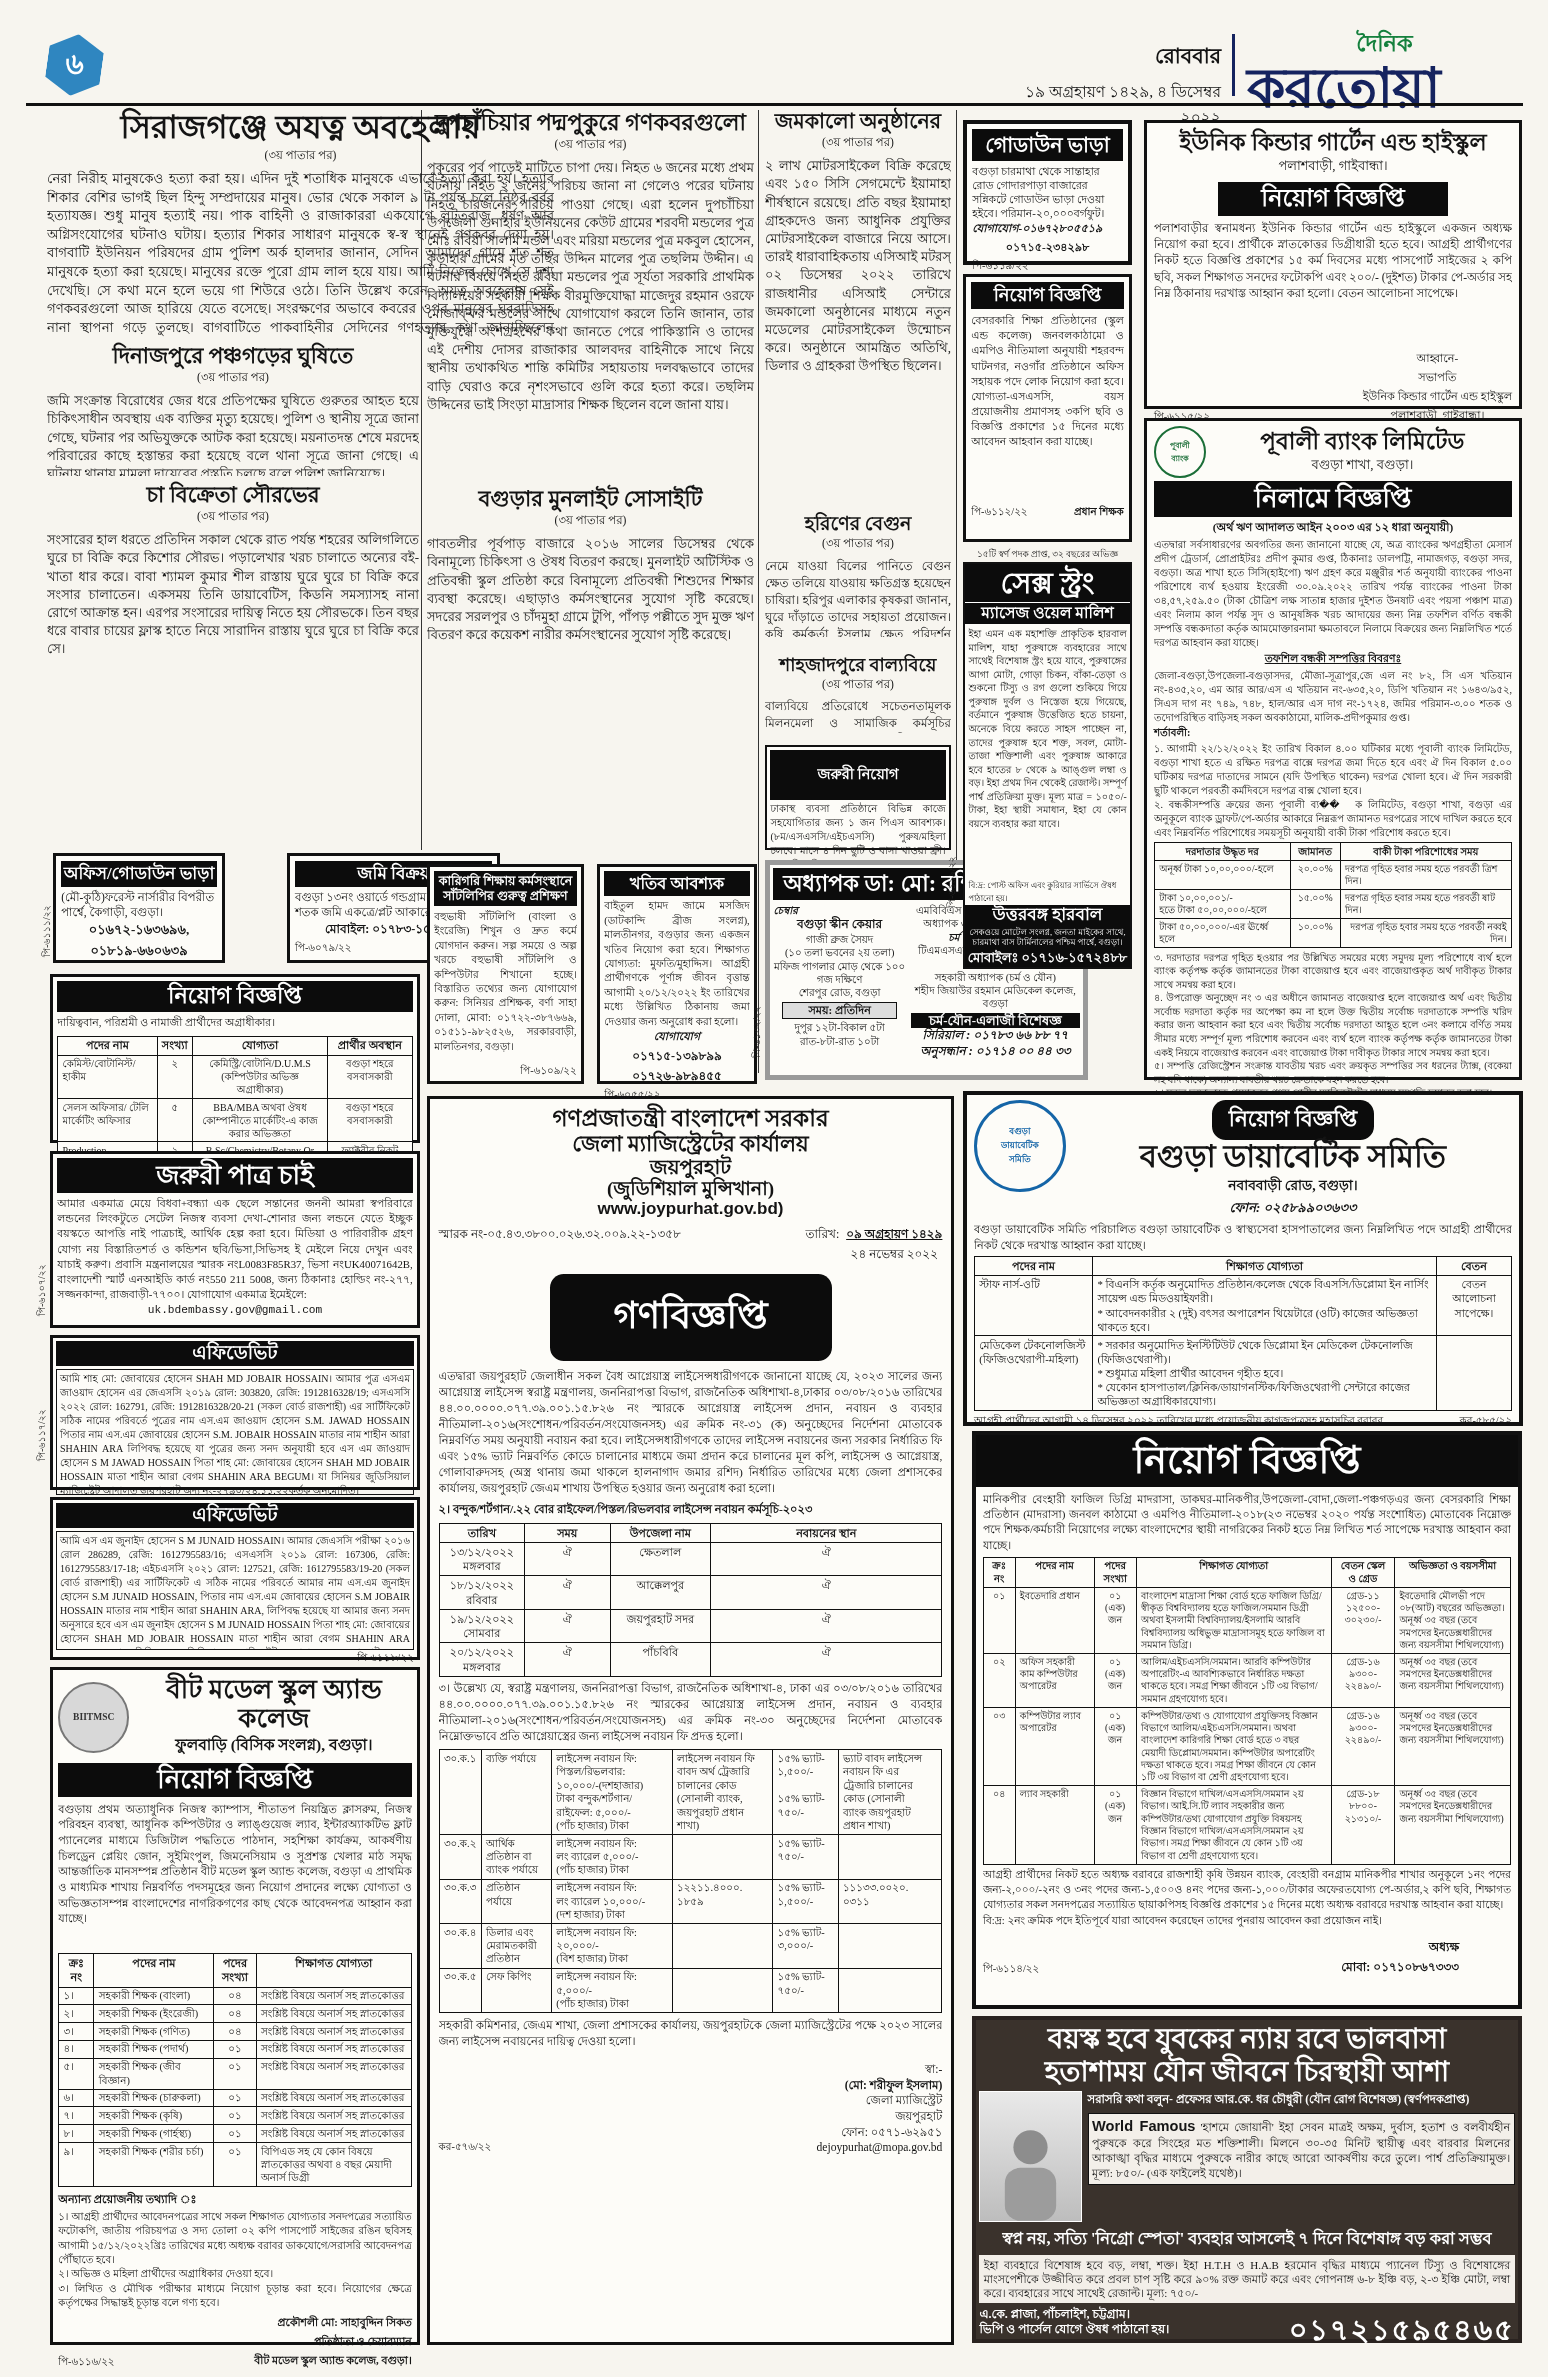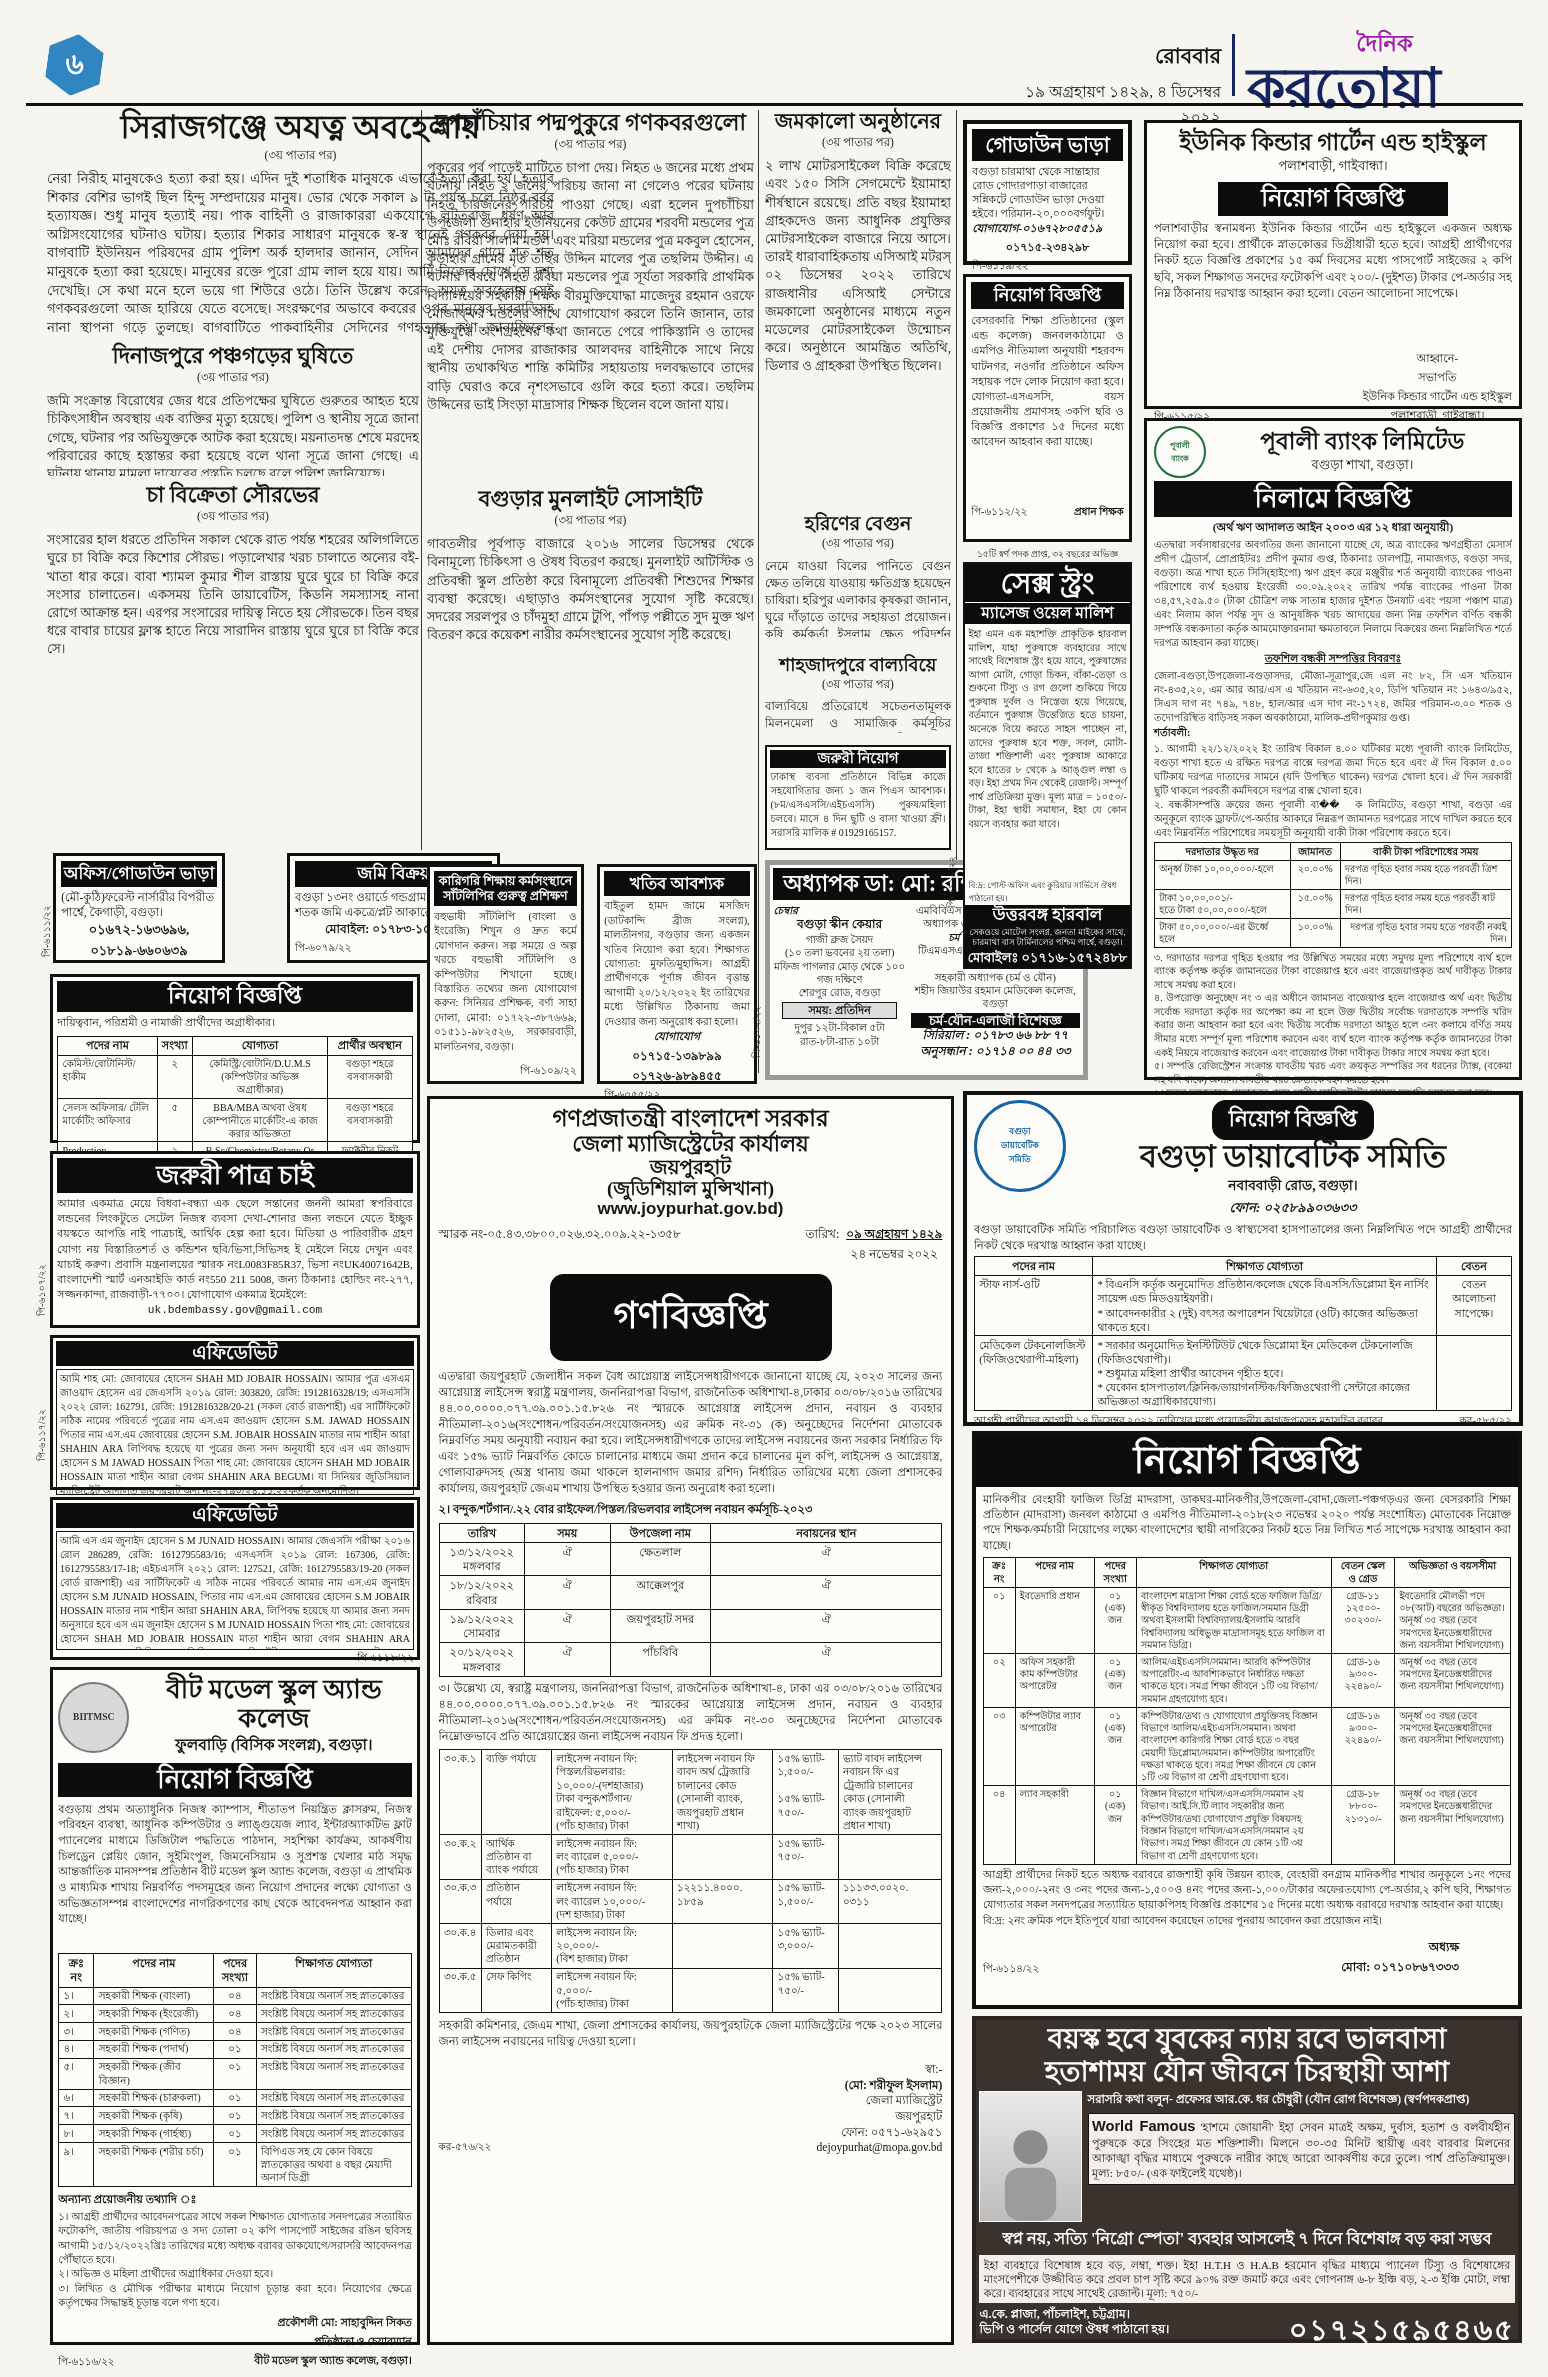--- a/index.html
+++ b/index.html
@@ -14,21 +14,21 @@
   .rbanner{background:#0c0c0c;color:#fff;font-weight:bold;text-align:center;border-radius:13.8px;}
   .vtag{position:absolute;writing-mode:vertical-rl;transform:rotate(180deg);font-size:9.5px;color:#222;}
   table{width:100%;border-collapse:collapse;background:#fdfcf8;}
   th,td{border:1.4px solid #111;padding:1.7px 4.3px;vertical-align:top;font-size:11.2px;line-height:1.3;}
   th{text-align:center;font-weight:bold;}
   .pre{white-space:pre-line;}
   .c{text-align:center;} .r{text-align:right;} .b{font-weight:bold;} 
   .vr{position:absolute;width:1.4px;background:#333;}
   .hr{position:absolute;height:2.6px;background:#111;}
   .tag{font-size:10.3px;}
-  .masthead1{font-size:22.4px;font-weight:bold;color:#a21caf;text-align:center;}
+  .masthead1{font-size:22.4px;font-weight:bold;color:#15803d;text-align:center;}
   .masthead2{font-size:55px;font-weight:bold;color:#15235f;line-height:.95;letter-spacing:-0.9px;}
   .hexbadge{width:55px;height:62px;background:#2f86c0;clip-path:polygon(50% 0,100% 25%,100% 75%,50% 100%,0 75%,0 25%);
             display:flex;align-items:center;justify-content:center;color:#fff;font-size:29px;font-weight:bold;transform:rotate(8deg);}
   .seal{border-radius:50%;display:flex;align-items:center;justify-content:center;font-weight:bold;text-align:center;}
   .photo{background:linear-gradient(180deg,#e9e9e9,#bdbdbd);display:flex;align-items:flex-end;justify-content:center;overflow:hidden;}
 </style>
 </head>
 <body>
 
 <div id="page">
@@ -406,21 +406,21 @@
     <div class="hl" style="font-size:19px;">হরিণের বেগুন</div>
     <div class="cont">(৩য় পাতার পর)</div>
     <div class="bt" style="font-size:12px;height:79px;">নেমে যাওয়া বিলের পানিতে বেগুন ক্ষেত তলিয়ে যাওয়ায় ক্ষতিগ্রস্ত হয়েছেন চাষিরা। হরিপুর এলাকার কৃষকরা জানান, ঘুরে দাঁড়াতে তাদের সহায়তা প্রয়োজন। কৃষি কর্মকর্তা ইসলাম ক্ষেত পরিদর্শন করেন।</div>
   </div>
   <div class="abs" style="left:765px;top:655px;width:186px;height:84px;">
     <div class="hl" style="font-size:18px;">শাহজাদপুরে বাল্যবিয়ে</div>
     <div class="cont">(৩য় পাতার পর)</div>
     <div class="bt" style="font-size:11.6px;height:34px;">বাল্যবিয়ে প্রতিরোধে সচেতনতামূলক মিলনমেলা ও সামাজিক কর্মসূচির আয়োজন করা হয়। সভাপতিত্ব করেন খাতুন।</div>
   </div>
   <div class="abs box" style="left:765px;top:745px;width:186px;height:105px;padding:3.4px;border-width:2.6px;">
-    <div class="banner" style="font-size:14.6px;padding:0;">জরুরী নিয়োগ</div>
+    <div class="banner" style="font-size:14.6px;padding:16px;">জরুরী নিয়োগ</div>
     <div class="bt" style="font-size:10px;margin-top:2.6px;height:76px;">ঢাকাস্থ ব্যবসা প্রতিষ্ঠানে বিভিন্ন কাজে সহযোগিতার জন্য ১ জন পিএস আবশ্যক। (৮ম/এসএসসি/এইচএসসি) পুরুষ/মহিলা চলবে। মাসে ৪ দিন ছুটি ও বাসা খাওয়া ফ্রী। সরাসরি মালিক # 01929165157.</div>
   </div>
 
   <div class="abs" style="left:765px;top:860px;width:323px;height:220px;border:5.2px solid #9a9a9a;background:#fdfcf8;padding:3.4px;box-sizing:border-box;">
     <div class="vtag" style="left:-20.6px;bottom:17px;">পি-৬১৩২/২২</div>
     <div class="banner" style="font-size:22.4px;padding:2.6px;">অধ্যাপক ডা: মো: রশিদুল ইসলাম</div>
     <div style="display:flex;gap:5.2px;margin-top:3.4px;">
       <div style="width:44%;font-size:10.3px;line-height:1.3;">
         <div class="b" style="font-style:italic;">চেম্বার</div>
         <div class="c b" style="font-size:12px;">বগুড়া স্কীন কেয়ার</div>

